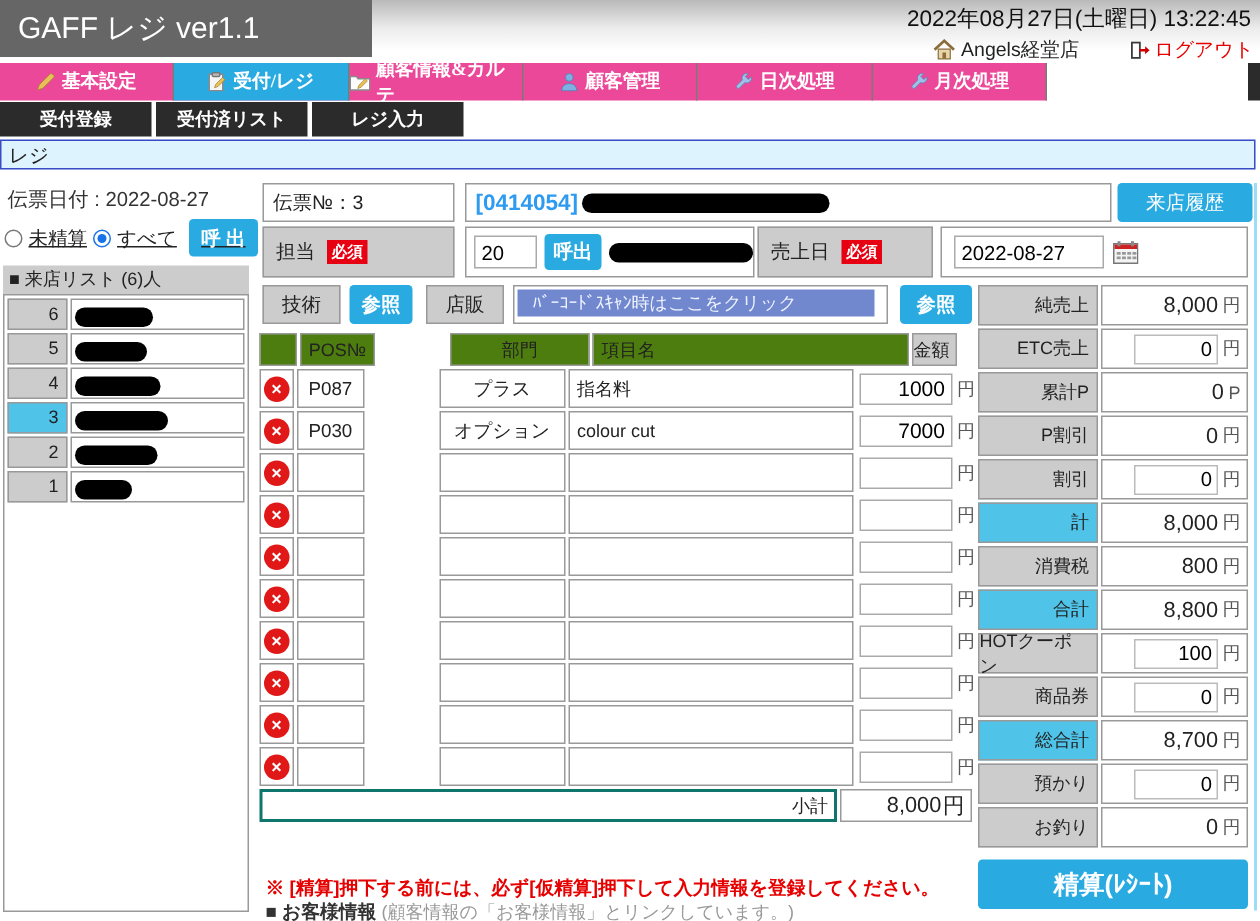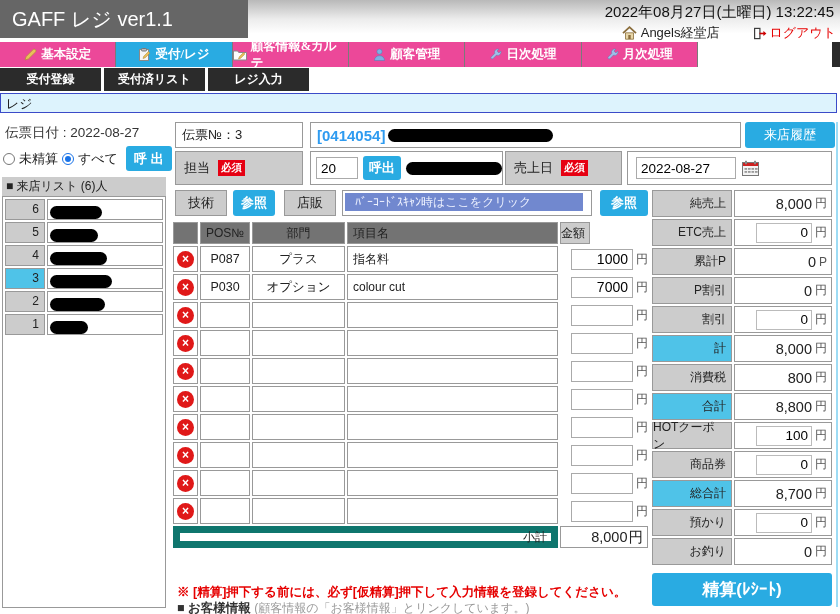--- a/index.html
+++ b/index.html
@@ -22,21 +22,21 @@
   .navtab.active{background:var(--accent,#29abe2);}
   .nicon{display:inline-flex;align-items:center;}
   .subnav{position:absolute;left:0;top:68px;height:23px;display:flex;gap:3px;}
   .subtab{width:101px;background:#2b2b2b;color:#fff;font-size:12px;font-weight:bold;
           display:flex;align-items:center;justify-content:center;cursor:pointer;}
   .pagetitle{position:absolute;left:0;top:93px;width:837px;height:20px;background:#ddf3fd;
              border:1px solid #3b4bc8;font-size:13px;line-height:19px;padding-left:5px;
              box-sizing:border-box;color:#222;}
   
   .slipdate{position:absolute;left:5px;top:124px;font-size:13.5px;color:#333;}
-  .radiorow{position:absolute;left:3px;top:146px;display:flex;align-items:center;gap:4px;font-size:13px;}
+  .radiorow{position:absolute;left:3px;top:146px;display:flex;align-items:center;gap:4px;font-size:13px;text-decoration:underline;}
   .radio{width:12px;height:12px;border:1px solid #777;border-radius:50%;background:#fff;
          display:inline-block;box-sizing:border-box;cursor:pointer;}
   .radio.on{border-color:#1973e8;}
   .radio.on::after{content:"";display:block;width:6px;height:6px;margin:2px;border-radius:50%;background:#1973e8;}
   .callbtn{width:46px;height:25px;font-size:13px;font-weight:bold;margin-left:4px;}
   .listhdr{position:absolute;left:2px;top:177px;width:164px;height:19px;background:#ccc;
            font-size:12px;line-height:19px;padding-left:4px;box-sizing:border-box;}
   .listbox{position:absolute;left:2px;top:196px;width:164px;height:412px;border:1px solid #999;
            background:#fff;box-sizing:border-box;padding:2px;}
   .vrow{display:flex;gap:2px;margin-bottom:2px;height:21px;cursor:pointer;}
@@ -75,35 +75,35 @@
   .techcell,.retailcell{position:absolute;top:190px;height:26px;width:52px;text-align:center;line-height:24px;}
   .techcell{left:175px;} .retailcell{left:284px;}
   .refbtn1{position:absolute;left:233px;top:190px;width:42px;height:26px;font-size:13px;font-weight:bold;}
   .refbtn2{position:absolute;left:600px;top:190px;width:48px;height:26px;font-size:13px;font-weight:bold;}
   .barcodebox{position:absolute;left:342px;top:190px;width:250px;height:26px;padding:2px;}
   .barhl{background:#7188cf;color:#eef2ff;font-size:12px;height:18px;line-height:18px;
          padding-left:10px;margin-right:6px;}
   
   .table{position:absolute;left:173px;top:222px;width:477px;}
   .thead{display:flex;gap:2px;height:22px;margin-bottom:2px;}
-  .th{background:#737373;border:1px solid #999;box-sizing:border-box;font-size:12px;
+  .th{background:#4d7c0f;border:1px solid #999;box-sizing:border-box;font-size:12px;
       display:flex;align-items:center;justify-content:center;}
   .th.c-amt{border:1px solid #999;background:#ccc;justify-content:flex-end;padding-right:4px;}
   .trow{display:flex;gap:2px;height:26px;margin-bottom:2px;}
   .tcell{border:1px solid #999;background:#fff;box-sizing:border-box;font-size:12.5px;
          display:flex;align-items:center;justify-content:center;}
-  .c-del{width:25px;} .c-pos{width:50px;} .c-dept{width:93px;}
+  .c-del{width:25px;} .c-pos{width:50px;} .c-dept{width:93px;margin-left:48px;}
   .c-item{width:211px;justify-content:flex-start;padding-left:5px;font-size:12px;}
   .amtwrap{width:88px;display:flex;align-items:center;justify-content:flex-end;gap:3px;}
   .amt{width:62px;height:21px;border:1px solid #aaa;text-align:right;font-size:14px;
        padding-right:4px;box-sizing:border-box;font-family:"Liberation Sans",sans-serif;}
   .delicon{width:17px;height:17px;border-radius:50%;background:#e01818;color:#fff;font-weight:bold;
            font-size:12px;line-height:16px;text-align:center;cursor:pointer;}
   .subrow{display:flex;gap:2px;height:22px;}
-  .sub-main{width:385px;border:7px solid #0f766e;box-sizing:border-box;display:flex;
+  .sub-main{width:385px;border:2px solid #0f766e;box-sizing:border-box;display:flex;
             justify-content:flex-end;align-items:center;padding-right:4px;font-size:12px;}
   .sub-amt{width:88px;border:1px solid #999;box-sizing:border-box;display:flex;
            justify-content:flex-end;align-items:center;padding-right:4px;font-size:14.5px;gap:1px;}
   
   .payrow{position:absolute;left:173px;top:558px;display:flex;gap:3px;height:23px;font-size:13px;}
   .pm-label{width:74px;display:flex;align-items:center;justify-content:center;}
   .pm-radios{width:197px;display:flex;align-items:center;gap:6px;padding-left:8px;box-sizing:border-box;}
   .pm-radios .sp{width:14px;}
   .pm-res{width:40px;display:flex;align-items:center;justify-content:center;}
   .pm-check{width:152px;display:flex;align-items:center;gap:5px;padding-left:5px;box-sizing:border-box;}

